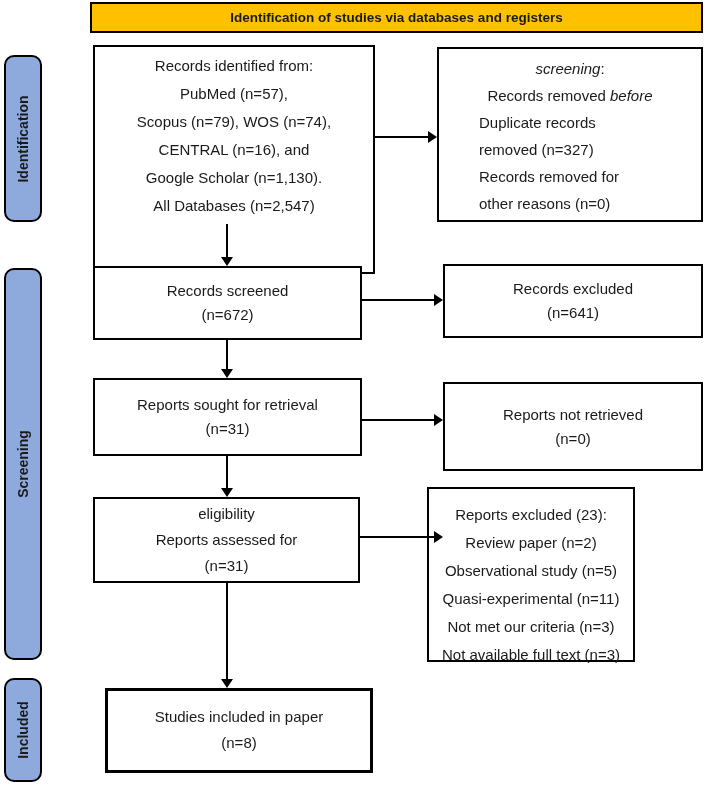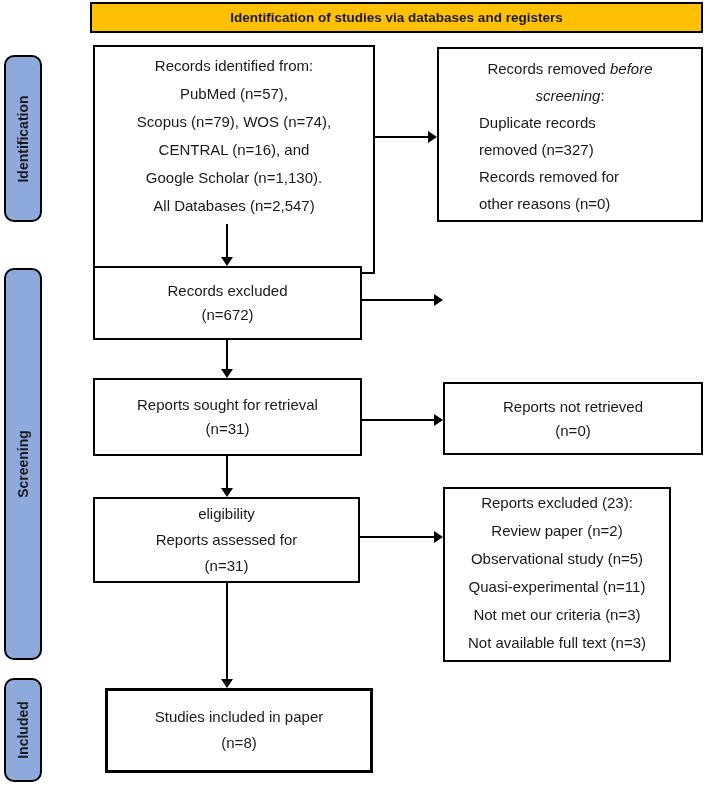--- a/index.html
+++ b/index.html
@@ -72,23 +72,23 @@
   .arrow-h::after {
     content: ""; position: absolute; right: -9px; top: -5px;
     border-top: 6px solid transparent; border-bottom: 6px solid transparent;
     border-left: 9px solid var(--line-color);
   }
   #box-records-identified { left: 93px; top: 45px; width: 282px; height: 229px; padding-top: 5px; }
   #box-records-removed   { left: 437px; top: 47px; width: 266px; height: 175px; padding-top: 6px; }
   #box-records-screened  { left: 93px;  top: 266px; width: 269px; height: 74px; }
   #box-records-excluded  { left: 443px; top: 264px; width: 260px; height: 74px; }
   #box-reports-sought    { left: 93px;  top: 378px; width: 269px; height: 78px; }
-  #box-reports-not-retrieved { left: 443px; top: 382px; width: 260px; height: 73px; }
+  #box-reports-not-retrieved { left: 443px; top: 382px; width: 260px; height: 89px; }
   #box-reports-assessed  { left: 93px;  top: 497px; width: 267px; height: 86px; }
-  #box-reports-excluded  { left: 443px; top: 487px; width: 228px; height: 175px; padding-top: 0; }
+  #box-reports-excluded  { left: 427px; top: 487px; width: 208px; height: 175px; padding-top: 12px; }
   #box-studies-included  { left: 105px; top: 688px; width: 268px; height: 85px; border-width: 3px; padding-top: 13px; }
   #stage-identification  { top: 55px; height: 167px; }
   #stage-screening       { top: 268px; height: 392px; }
   #stage-included        { top: 678px; height: 104px; }
   #arrow-v1 { left: 226px; top: 224px; height: 33px; }
   #arrow-v2 { left: 226px; top: 340px; height: 29px; }
   #arrow-v3 { left: 226px; top: 456px; height: 32px; }
   #arrow-v4 { left: 226px; top: 583px; height: 96px; }
   #arrow-h1 { left: 375px; top: 136px; width: 53px; }
   #arrow-h2 { left: 362px; top: 299px; width: 72px; }
@@ -118,39 +118,43 @@
       <div>Records identified from:</div>
       <div>PubMed (n=57),</div>
       <div>Scopus (n=79), WOS (n=74),</div>
       <div>CENTRAL (n=16), and</div>
       <div>Google Scholar (n=1,130).</div>
       <div>All Databases (n=2,547)</div>
     </div>
 
   <div class="box lines-27" id="box-records-removed">
     <div class="heading-line">
+      <em>screening</em><span>:</span>
+    </div>
+    <div class="heading-line">
       <span>Records removed</span>
       <em>before</em>
-    </div>
-    <div class="heading-line">
-      <em>screening</em><span>:</span>
     </div>
     <div class="left-items lines-27">
         <div>Duplicate records</div>
         <div>removed (n=327)</div>
         <div>Records removed for</div>
         <div>other reasons (n=0)</div>
       </div>
   </div>
 
   <div class="box vcenter lines-24" id="box-records-screened">
-      <div>Records excluded</div>
+      <div>Records screened</div>
       <div>(n=672)</div>
     </div>
 
+  <div class="box vcenter lines-24" id="box-records-excluded">
+      <div>Records excluded</div>
+      <div>(n=641)</div>
+    </div>
 
   <div class="box vcenter lines-24" id="box-reports-sought">
       <div>Reports sought for retrieval</div>
       <div>(n=31)</div>
     </div>
 
   <div class="box vcenter lines-24" id="box-reports-not-retrieved">
       <div>Reports not retrieved</div>
       <div>(n=0)</div>
     </div>

